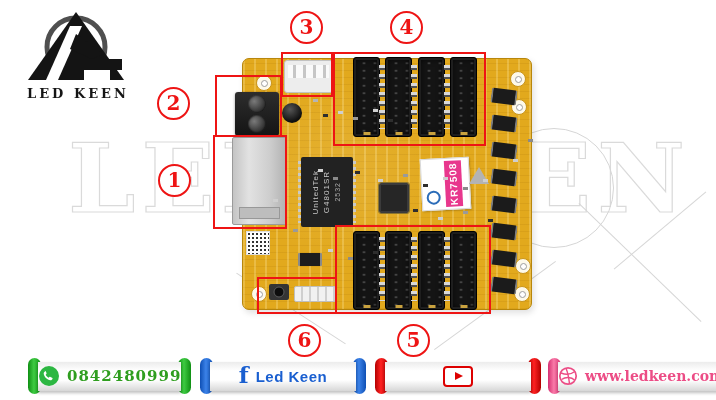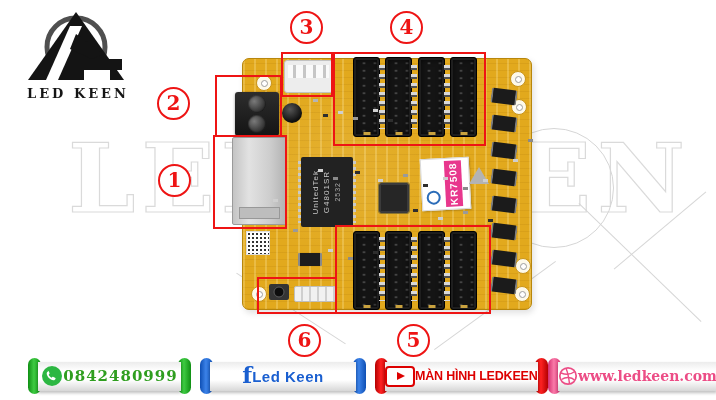--- a/index.html
+++ b/index.html
@@ -107,21 +107,21 @@
   
   .abox{position:absolute;border:2px solid #ee1414;z-index:2;}
   .callout{position:absolute;width:29px;height:29px;border:2.5px solid #ee1414;border-radius:50%;
     background:#fff;color:#ee1414;font-family:"DejaVu Serif",serif;font-weight:bold;
     font-size:20px;line-height:28px;text-align:center;z-index:3;}
 
   
   .badge{position:absolute;top:358px;height:36px;display:flex;align-items:center;z-index:3;}
   .cap{width:13px;height:36px;border-radius:7px;flex:0 0 auto;}
   .band{flex:1;height:29px;margin:0 -3px;display:flex;align-items:center;justify-content:center;
-    background:linear-gradient(180deg,#ececec,#ffffff 30%,#ffffff 62%,#d7d7d7);
+    gap:7px;background:linear-gradient(180deg,#ececec,#ffffff 30%,#ffffff 62%,#d7d7d7);
     box-shadow:0 2px 3px rgba(0,0,0,.25);z-index:1;}
   .btext{font-weight:bold;white-space:nowrap;}
   .badge.whatsapp .cap{background:linear-gradient(90deg,#0f8f13,#3ecb42 45%,#0f8f13);}
   .badge.whatsapp .btext{color:#2f9e1f;font-family:"DejaVu Serif",serif;font-size:15px;letter-spacing:1px;}
   .badge.facebook .cap{background:linear-gradient(90deg,#0e4fb4,#3b82e8 45%,#0e4fb4);}
   .badge.facebook .btext{color:#1a5fd0;font-size:15px;letter-spacing:.5px;}
   .fb-f{color:#1a5fd0;font-size:23px;font-weight:bold;font-family:"DejaVu Serif",serif;
     line-height:20px;transform:translateY(-1px);}
   .badge.youtube .cap{background:linear-gradient(90deg,#b30000,#f22 45%,#b30000);}
   .badge.youtube .btext{color:#dd0000;font-size:12.5px;letter-spacing:-.2px;}
@@ -258,21 +258,20 @@
     </span>
     <span class="cap"></span>
   </div>
 
   <div class="badge youtube" style="left:375px;width:166px;">
     <span class="cap"></span>
     <span class="band">
       <span class="yt-box">
           <span class="yt-tri"></span>
         </span>
-      <span class="btext">MÀN HÌNH LEDKEEN</span>
     </span>
     <span class="cap"></span>
   </div>
 
   <div class="badge dribbble" style="left:548px;width:165px;">
     <span class="cap"></span>
     <span class="band">
       <svg width="20" height="20" viewBox="0 0 20 20">
         <circle cx="10" cy="10" r="8.2" fill="none" stroke="#ec4d86" stroke-width="1.7"></circle>
         <path d="M3 7 C8 9 13 8.5 16.8 5.5" fill="none" stroke="#ec4d86" stroke-width="1.4"></path>

